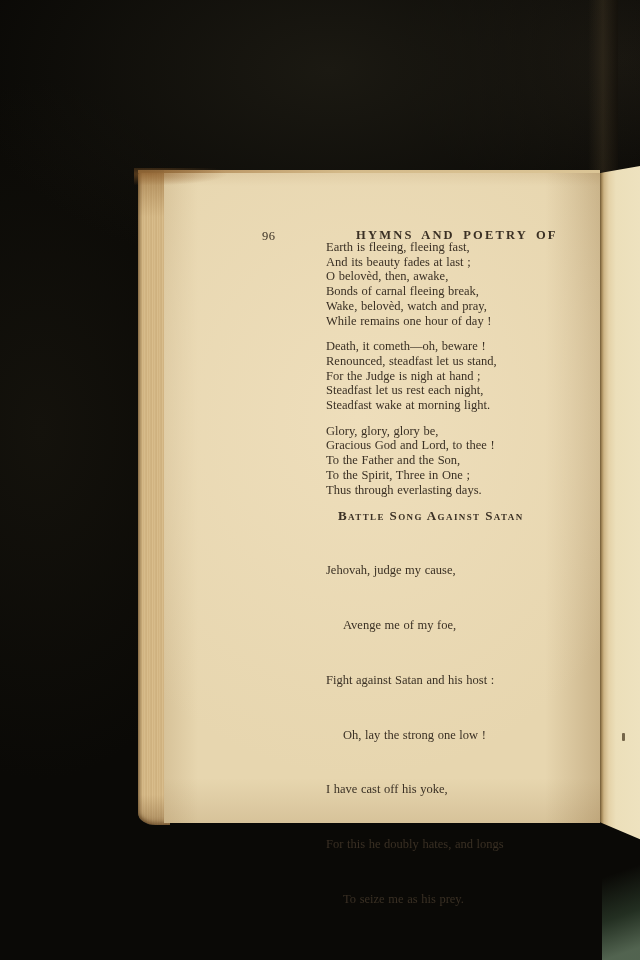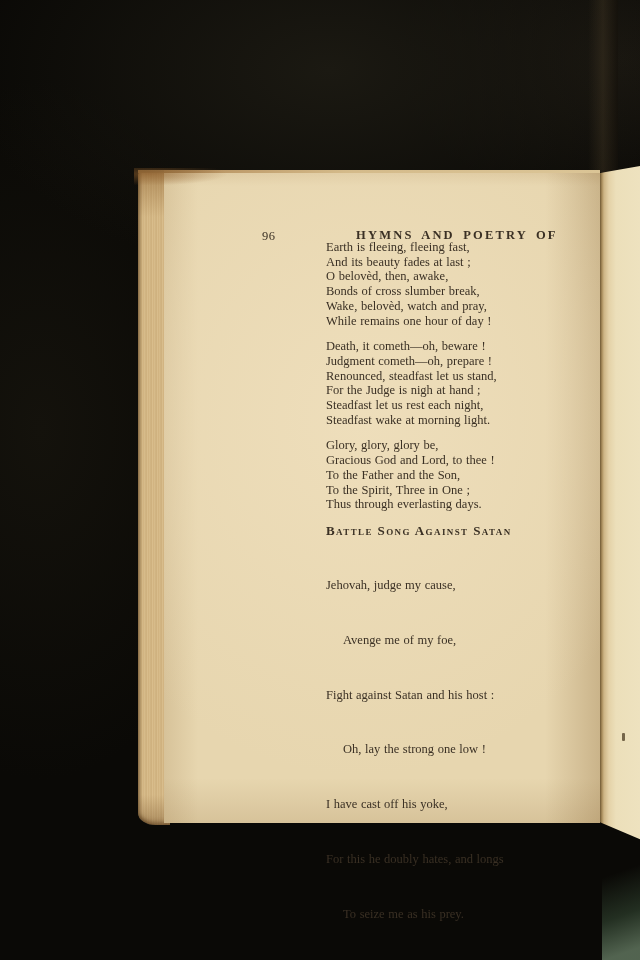--- a/index.html
+++ b/index.html
@@ -78,21 +78,21 @@
   .running-header{
     position:absolute;left:190px;top:58px;font-weight:bold;font-size:12.5px;
     letter-spacing:2.2px;word-spacing:3px;white-space:nowrap;margin-left:28px;
   }
   .poem{position:absolute;left:188px;top:70px;width:240px;}
   .stanza{margin:0 0 11px 0;}
   .line{font-size:12.5px;line-height:14.7px;white-space:nowrap;word-spacing:.5px;}
   .part2 .line{line-height:13.8px;margin-top:41px;}
   .line.indent{padding-left:17px;}
   .section-title{
-    margin:0 0 8px 0;font-variant:small-caps;font-weight:bold;font-size:13px;
+    margin:0 0 8px 12px;font-variant:small-caps;font-weight:bold;font-size:13px;
     letter-spacing:1.4px;line-height:15px;white-space:nowrap;
   }
 </style>
 </head>
 <body>
 
 <div class="scene">
   <div class="cover-seam"></div>
 
   <div class="book">
@@ -104,28 +104,27 @@
     <div class="content">
       <span class="pagenum">96</span>
       <span class="running-header">HYMNS AND POETRY OF</span>
 
       <div class="poem">
 
         <div class="stanza">
           <div class="line">Earth is fleeing, fleeing fast,</div>
           <div class="line">And its beauty fades at last ;</div>
           <div class="line">O belovèd, then, awake,</div>
-          <div class="line">Bonds of cross slumber break,</div>
+          <div class="line">Bonds of carnal fleeing break,</div>
           <div class="line">Wake, belovèd, watch and pray,</div>
           <div class="line">While remains one hour of day !</div>
         </div>
 
         <div class="stanza">
           <div class="line">Death, it cometh—oh, beware !</div>
-          <div class="line">Judgment cometh—oh, prepare !</div>
           <div class="line">Renounced, steadfast let us stand,</div>
           <div class="line">For the Judge is nigh at hand ;</div>
           <div class="line">Steadfast let us rest each night,</div>
           <div class="line">Steadfast wake at morning light.</div>
         </div>
 
         <div class="stanza">
           <div class="line">Glory, glory, glory be,</div>
           <div class="line">Gracious God and Lord, to thee !</div>
           <div class="line">To the Father and the Son,</div>

